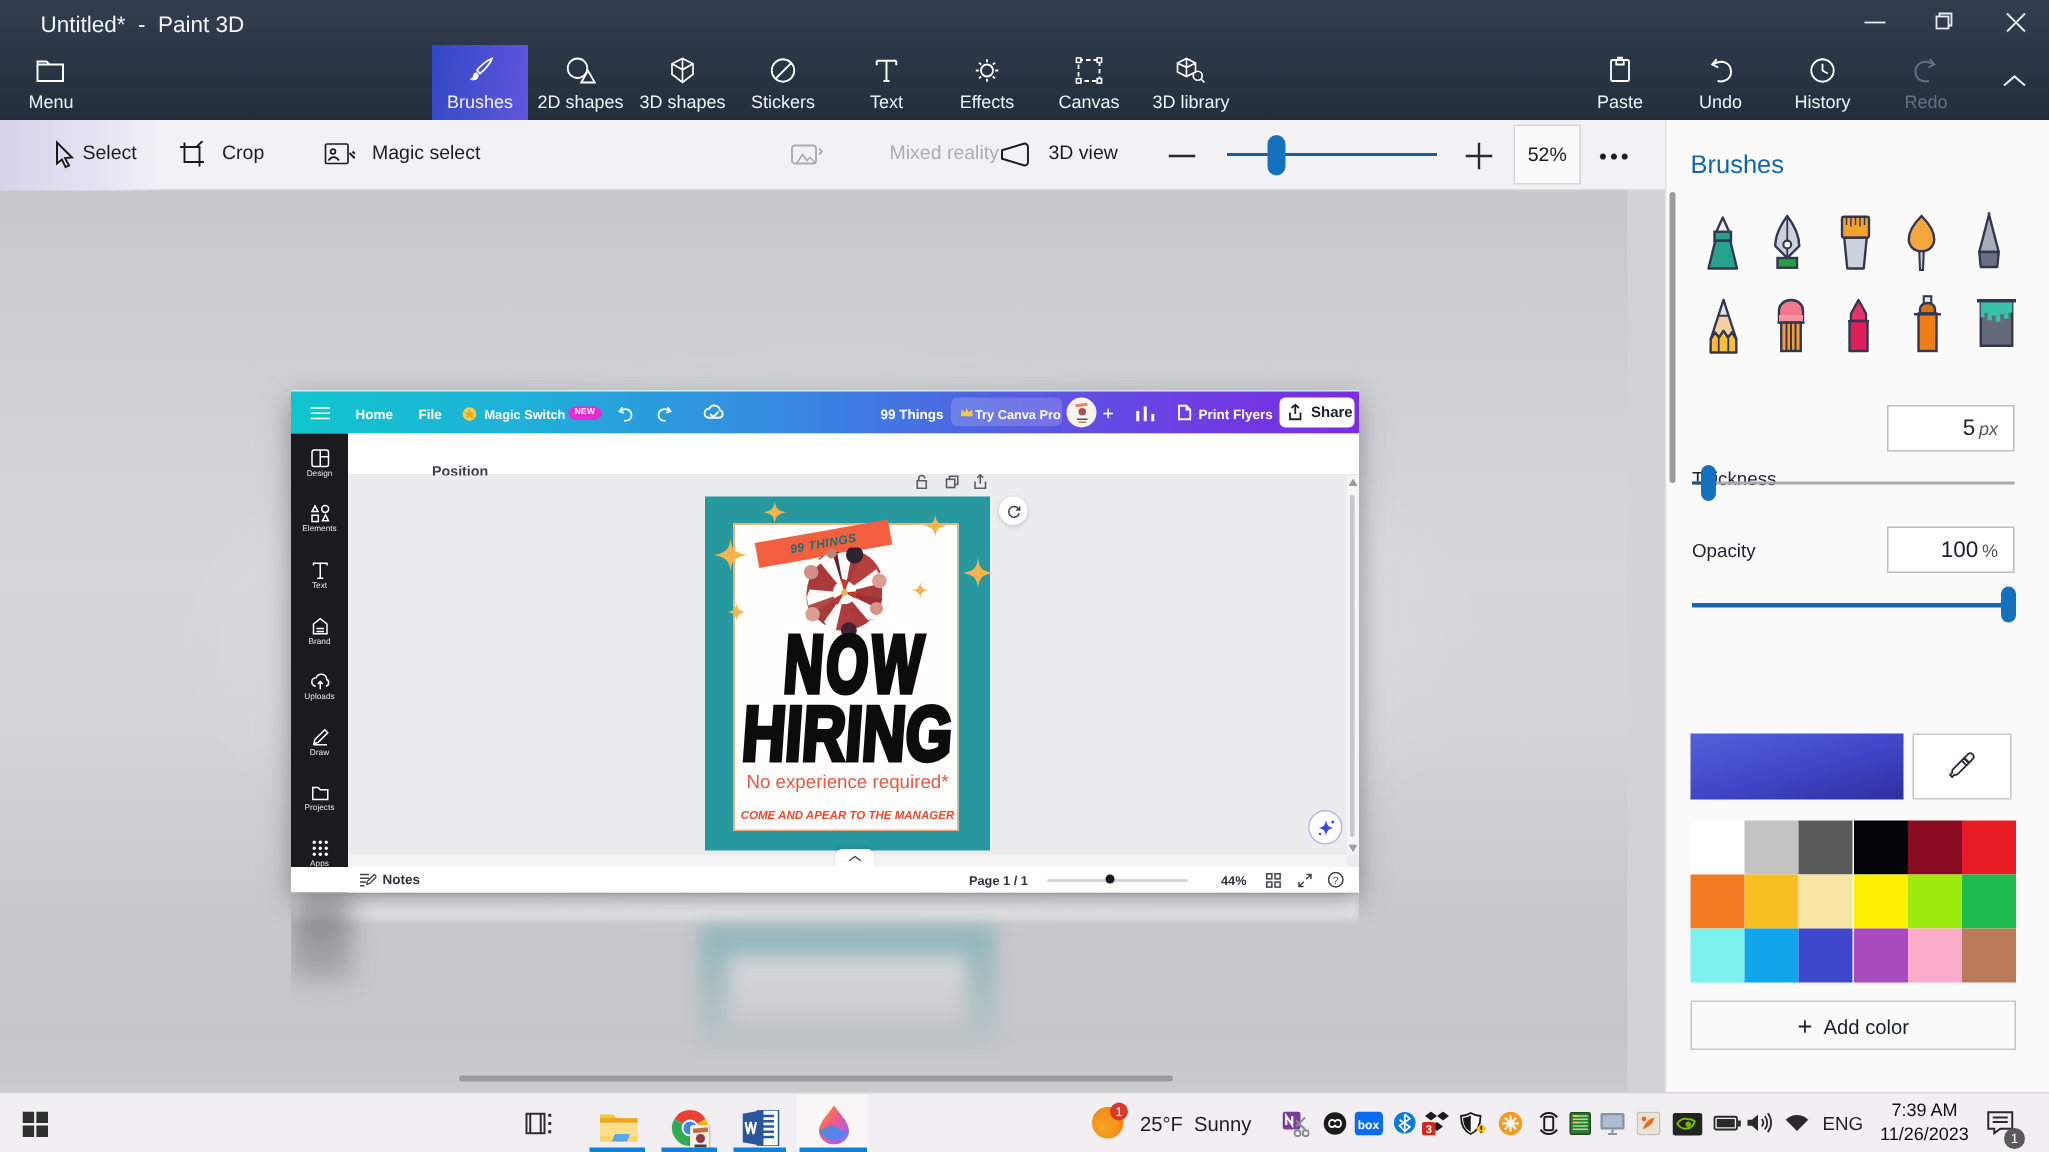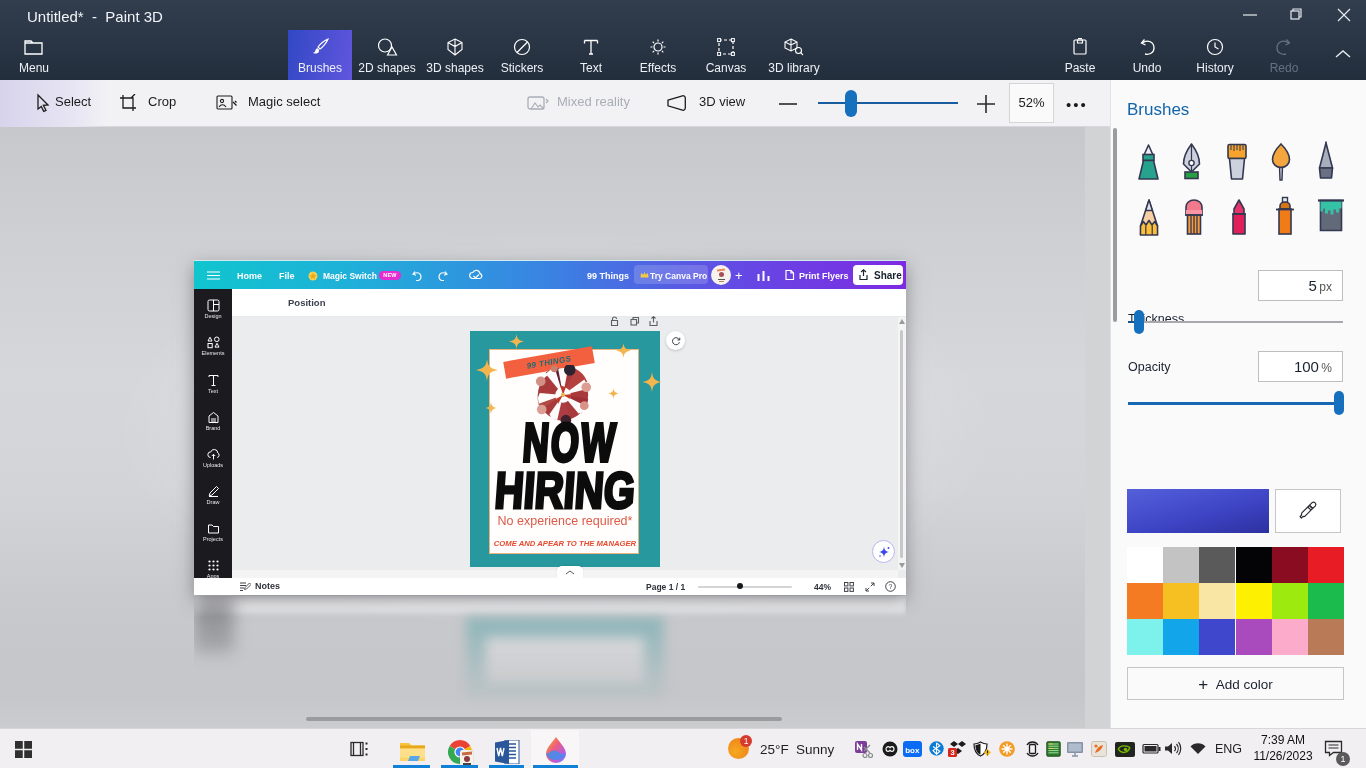--- a/index.html
+++ b/index.html
@@ -9,21 +9,21 @@
   #hdr{left:0;top:0;width:1366px;height:80px;background:linear-gradient(180deg,#323d4e 0%,#2b3646 45%,#232e3d 100%);}
   #hdr .title{left:27px;top:8px;color:#f2f4f7;font-size:15px;}
   .tab{top:30px;height:50px;text-align:center;color:#eef1f5;}
   .tab .lbl{position:absolute;left:0;right:0;top:31px;font-size:12px;}
   .tab svg{position:absolute;top:7px;left:50%;transform:translateX(-50%);}
   #tabsel{left:288px;top:30px;width:64px;height:50px;background:linear-gradient(100deg,#3148c4,#6156de);}
   
   #tb2{left:0;top:80px;width:1110px;height:47px;background:#f2f2f5;border-bottom:1px solid #d8d8dc;box-sizing:border-box;}
   #selhl{left:0;top:0;width:108px;height:47px;background:linear-gradient(90deg,#d7d3ec 0%,#e8e6f3 70%,rgba(242,242,245,0));}
   .t2item{top:0;height:47px;color:#1c1c1c;font-size:13px;}
-  .t2item.gray{color:#a9aeb5;}
+  .t2item.gray{color:#a9aeb5;margin-left:36px;}
   
   #panel{left:1110px;top:80px;width:256px;height:648px;background:#fafafb;border-left:1px solid #e3e3e6;box-sizing:border-box;}
   #panel h1{position:absolute;left:16px;top:20px;margin:0;font-size:17px;font-weight:normal;color:#1265ab;}
   .pinput{position:absolute;width:85px;height:31px;background:#fff;border:1px solid #bdbdc2;box-sizing:border-box;text-align:right;font-size:15px;color:#1a2230;line-height:29px;padding-right:10px;}
   .plabel{position:absolute;font-size:12.5px;color:#1a2230;}
   .ptrack{position:absolute;height:2px;background:#a9a9ad;}
   .pthumb{position:absolute;width:10px;height:24px;border-radius:5px;background:#1570bd;}
   #matte{left:16px;top:357px;width:217px;height:36px;background:#fdfdfe;border:1px solid #c6c6ca;box-sizing:border-box;color:#1a2230;font-size:13.5px;text-align:center;line-height:34px;}
   #swatch{left:16px;top:409px;width:142px;height:44px;background:linear-gradient(165deg,#5560da 0%,#3e45c6 55%,#2d309f 100%);}
   #dropperbox{left:164px;top:409px;width:66px;height:44px;background:#fff;border:1px solid #c6c6ca;box-sizing:border-box;}
@@ -328,21 +328,21 @@
             <circle cx="6.5" cy="6.5" r="1.1" fill="#fff"></circle>
             <circle cx="10.5" cy="6.5" r="1.1" fill="#fff"></circle>
             <circle cx="2.5" cy="10.5" r="1.1" fill="#fff"></circle>
             <circle cx="6.5" cy="10.5" r="1.1" fill="#fff"></circle>
             <circle cx="10.5" cy="10.5" r="1.1" fill="#fff"></circle>
           </svg>
         <div class="sbl abs" style="top:284px;">Apps</div>
       </div>
 
       <div class="abs" style="left:38px;top:28px;width:674px;height:28px;background:#fff;border-bottom:1px solid #e9e9eb;box-sizing:border-box;">
-        <div class="abs" style="left:9px;top:8px;font-size:9.5px;color:#3a404c;font-weight:bold;padding-left:47px;">Position</div>
+        <div class="abs" style="left:9px;top:20px;font-size:9.5px;color:#3a404c;font-weight:bold;padding-left:47px;">Position</div>
       </div>
 
       <div class="abs" style="left:38px;top:56px;width:674px;height:261px;background:#ebecee;"></div>
 
       <svg class="abs" style="left:416px;top:55px;" width="48" height="11" viewBox="0 0 48 11">
           <path d="M2.5 4.5V3a2 2 0 0 1 4 0 M1.5 4.5h6v5h-6z" fill="none" stroke="#5c5f66" stroke-width="1.1"></path>
           <rect x="21" y="3.5" width="5.5" height="5.5" fill="none" stroke="#5c5f66" stroke-width="1.1"></rect>
           <path d="M23 3.5V1.5h5.5V7h-2" fill="none" stroke="#5c5f66" stroke-width="1.1"></path>
           <path d="M43.5 1v5.5 M41.5 2.5l2-2 2 2 M40 5v4.5h7V5" fill="none" stroke="#5c5f66" stroke-width="1.1"></path>
         </svg>
@@ -516,21 +516,21 @@
         <rect x="7" y="13" width="12" height="25" fill="#f07c18" stroke="#333850" stroke-width="1.6"></rect>
         <path d="M4 13.5h18" stroke="#333850" stroke-width="1.8"></path>
       </svg>
       <svg class="abs" style="left:205px;top:117px;" width="30" height="40" viewBox="0 0 30 40">
         <path d="M4.5 3.5h21v30h-21z" fill="#626978" stroke="#333850" stroke-width="1.6"></path>
         <path d="M4.5 3.5h21v8h-2.5v4h-3v-3h-2.5v5h-3v-4h-2.5v3h-3v-5h-2v3H4.5z" fill="#35c2a7" stroke="none"></path>
         <path d="M2 3.5h26" stroke="#333850" stroke-width="2.2"></path>
       </svg>
     </div>
     <div class="plabel" style="left:17px;top:200px;margin-top:32px;">Thickness</div>
-    <div class="pinput" style="left:147px;top:190px;">5<span style="font-size:12px;color:#555;"> px</span></div>
+    <div class="pinput" style="left:147px;top:190px;">5<span style="font-size:12px;color:#555;font-style:italic;"> px</span></div>
     <div class="ptrack" style="left:17px;top:241px;width:215px;"></div>
     <div class="ptrack" style="left:17px;top:241px;width:11px;background:#15568f;"></div>
     <div class="pthumb" style="left:23px;top:230px;"></div>
     <div class="plabel" style="left:17px;top:280px;">Opacity</div>
     <div class="pinput" style="left:147px;top:271px;">100<span style="font-size:12px;color:#555;"> %</span></div>
     <div class="ptrack" style="left:17px;top:322px;width:215px;background:#1668b2;height:3px;"></div>
     <div class="pthumb" style="left:223px;top:311px;"></div>
     <div id="swatch" class="abs"></div>
     <div id="dropperbox" class="abs">
       <svg width="22" height="22" style="position:absolute;left:21px;top:10px;" viewBox="0 0 22 22">

